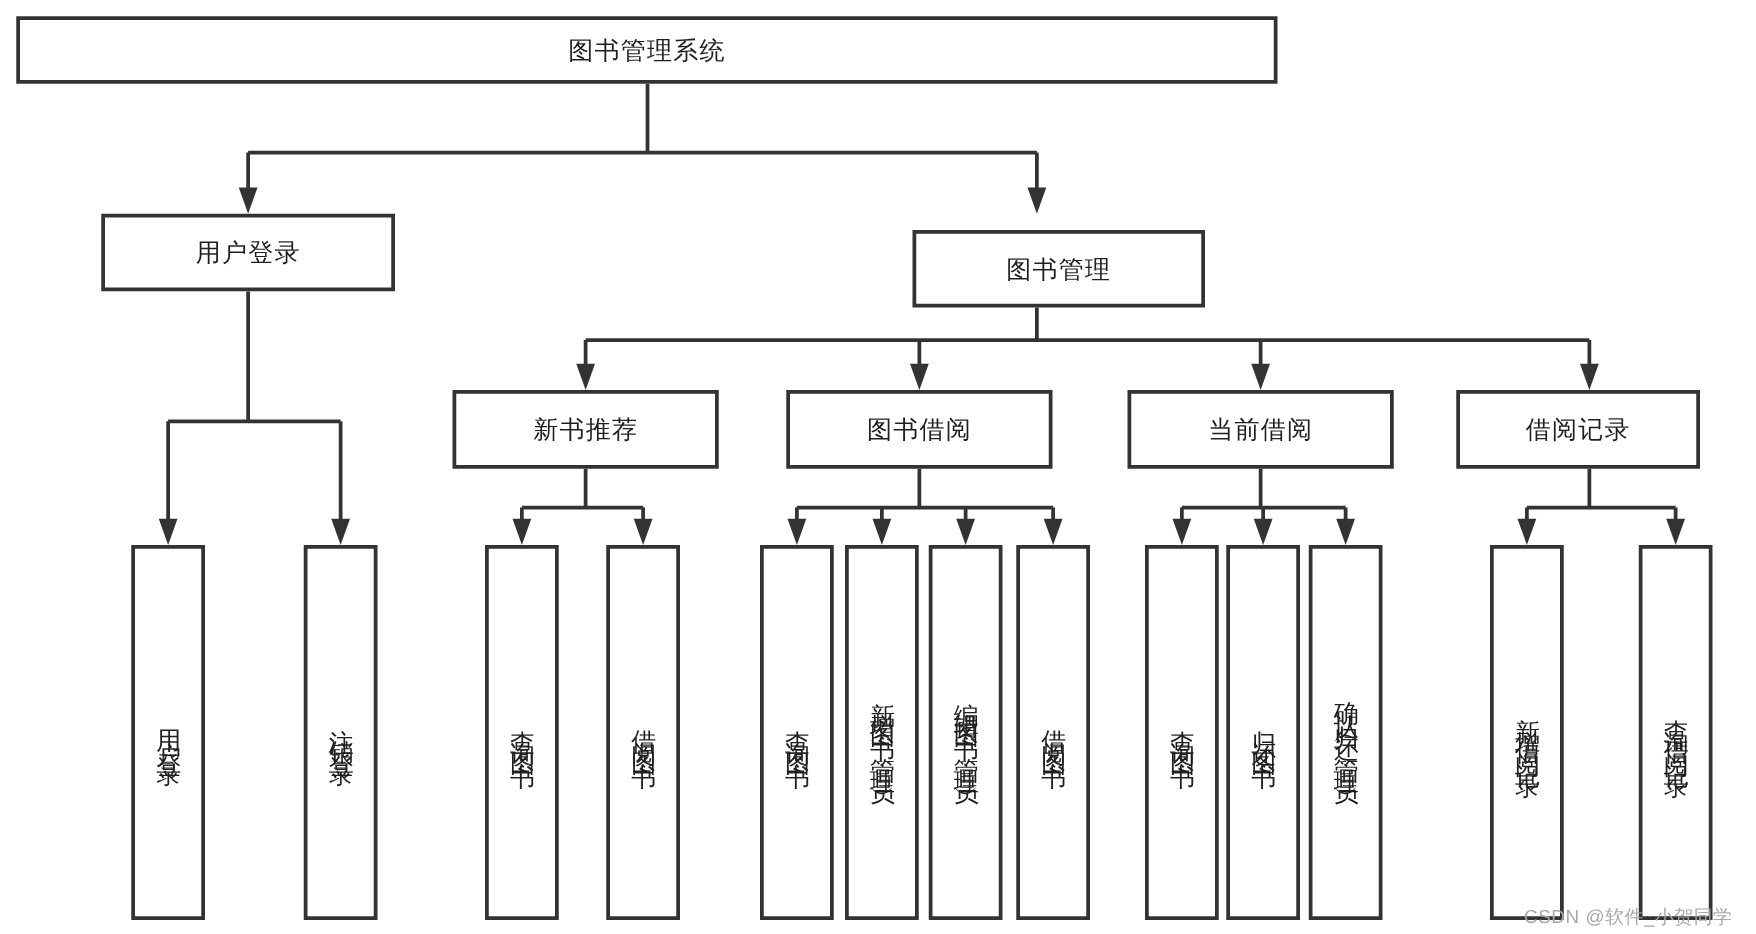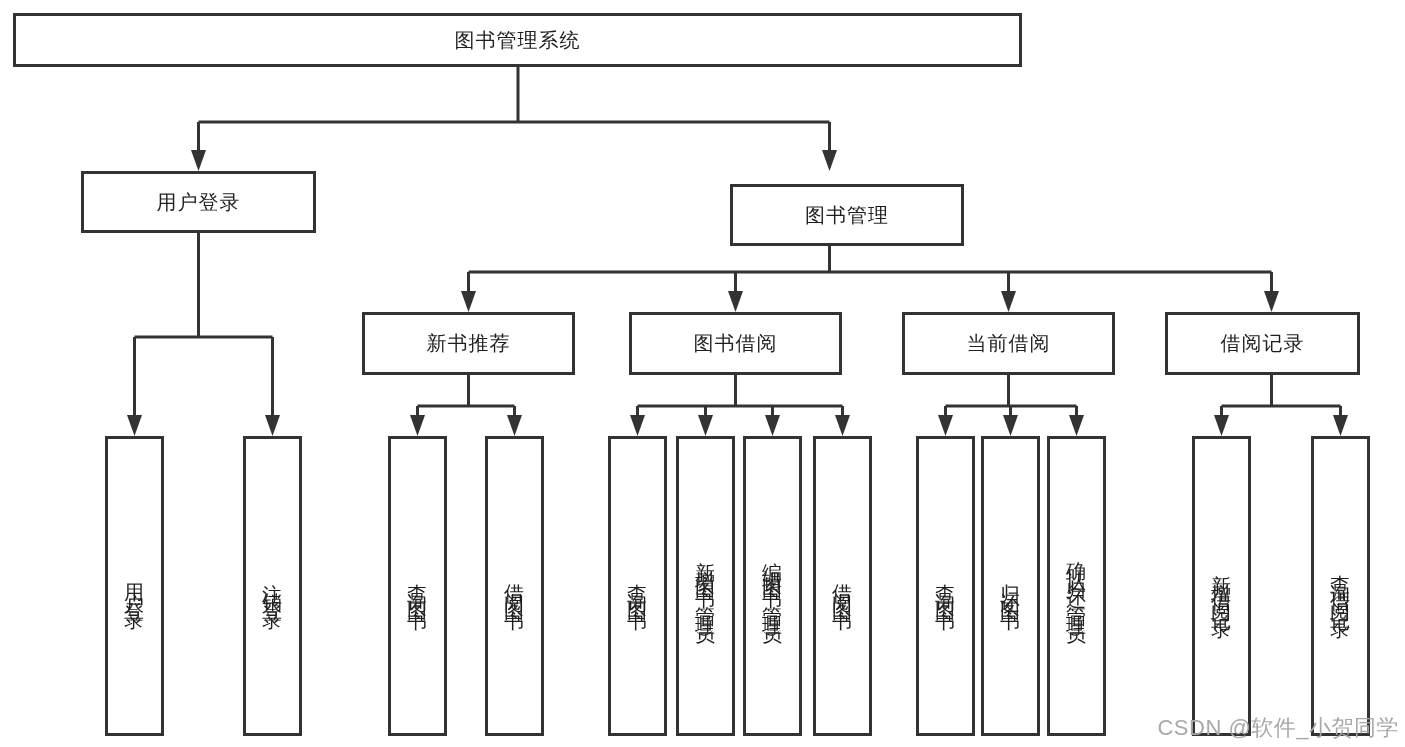--- a/index.html
+++ b/index.html
@@ -65,24 +65,24 @@
   #leaf-5  { left: 676px; }
   #leaf-6  { left: 743px; }
   #leaf-7  { left: 813px; }
   #leaf-8  { left: 916px; }
   #leaf-9  { left: 981px; }
   #leaf-10 { left: 1047px; }
   #leaf-11 { left: 1192px; }
   #leaf-12 { left: 1311px; }
   .watermark {
     position: absolute;
-    right: 6px;
+    right: 19px;
     bottom: 4px;
     color: #a8a8a8;
-    font-size: 22px;
+    font-size: 15px;
     letter-spacing: 0.5px;
     white-space: nowrap;
   }
 </style>
 </head>
 <body>
 
 <div class="stage">
 
   <svg class="connectors" viewBox="0 0 1405 747" xmlns="http://www.w3.org/2000/svg">

